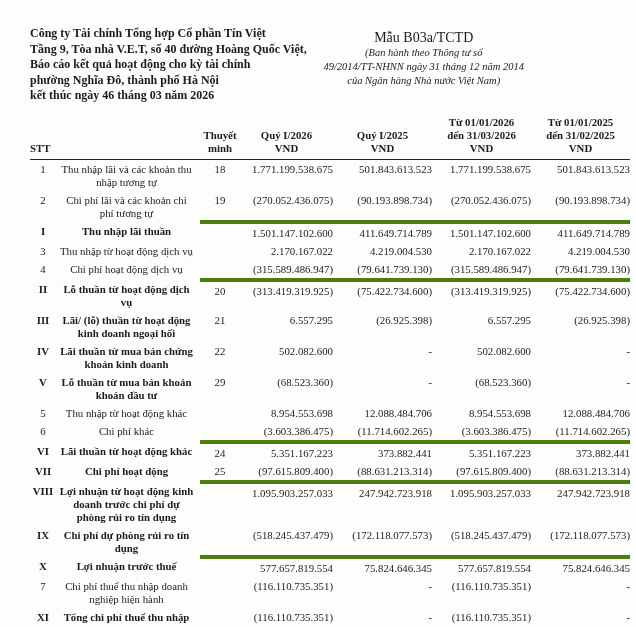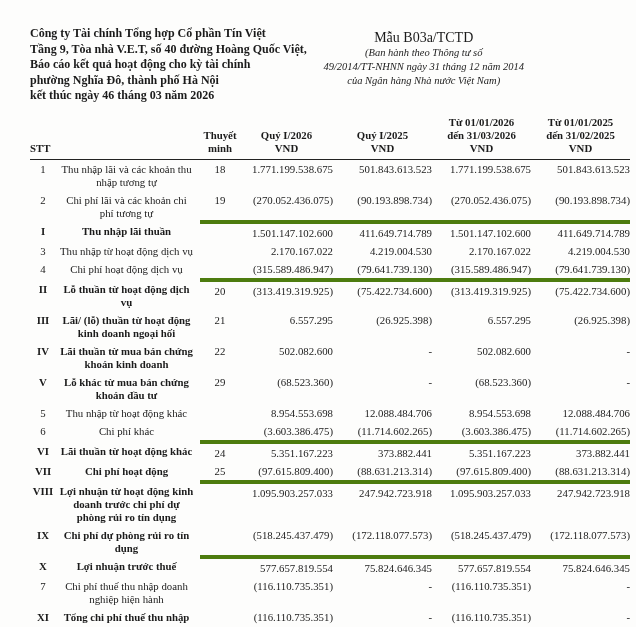--- a/index.html
+++ b/index.html
@@ -185,21 +185,21 @@
           <td class="c-stt">IV</td>
           <td class="c-label">Lãi thuần từ mua bán chứng khoán kinh doanh</td>
           <td class="c-note">22</td>
           <td class="c-num">502.082.600</td>
           <td class="c-num">-</td>
           <td class="c-num">502.082.600</td>
           <td class="c-num">-</td>
         </tr>
         <tr class="bold">
           <td class="c-stt">V</td>
-          <td class="c-label">Lỗ khác từ mua bán chứng khoán đầu tư</td>
+          <td class="c-label">Lỗ thuần từ mua bán khoản khoán đầu tư</td>
           <td class="c-note">29</td>
           <td class="c-num">(68.523.360)</td>
           <td class="c-num">-</td>
           <td class="c-num">(68.523.360)</td>
           <td class="c-num">-</td>
         </tr>
         <tr>
           <td class="c-stt">5</td>
           <td class="c-label">Thu nhập từ hoạt động khác</td>
           <td class="c-note"></td>

